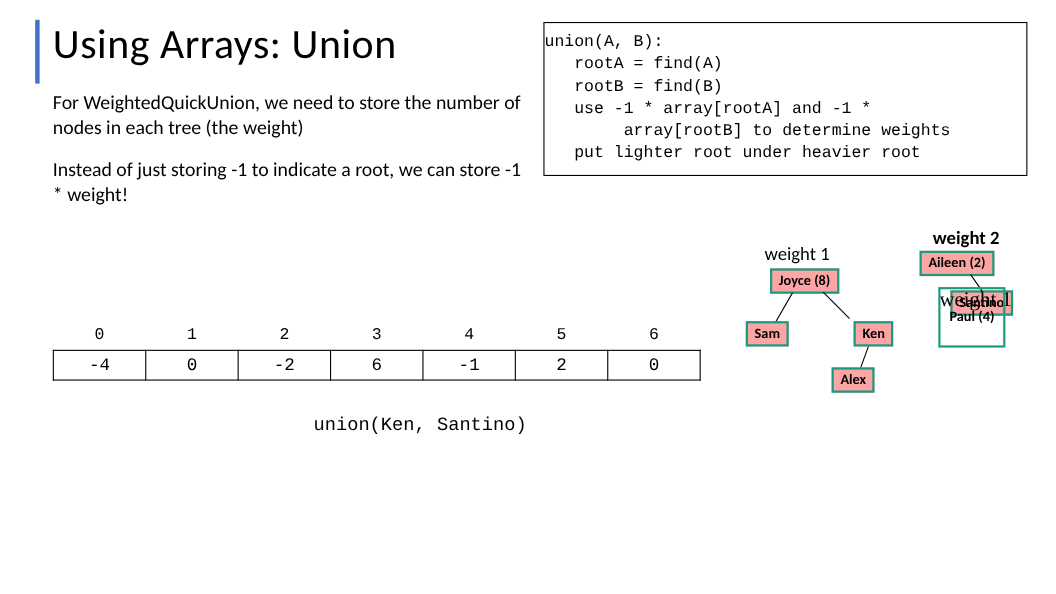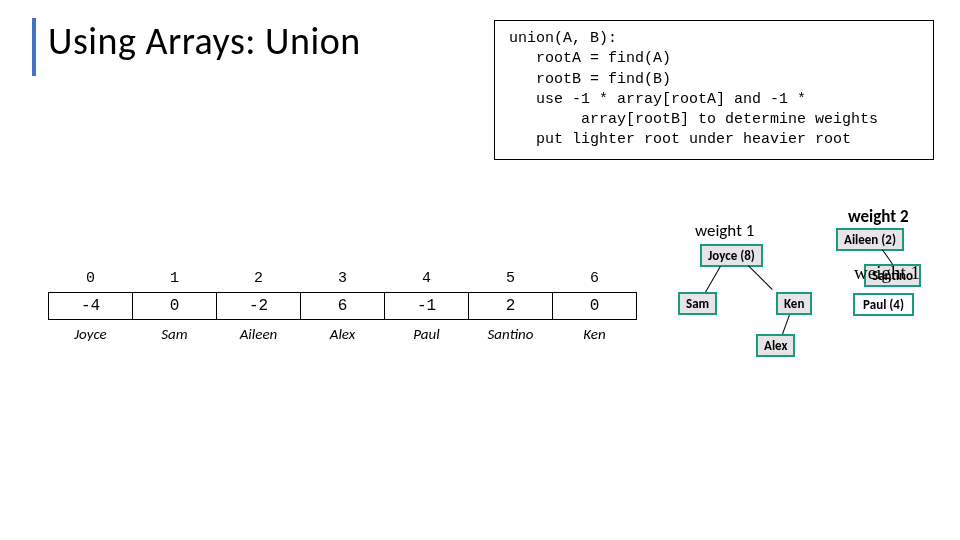--- a/index.html
+++ b/index.html
@@ -1,40 +1,42 @@
 <!DOCTYPE html>
 <html><head>
 <meta charset="utf-8">
 <style>
   * { box-sizing: border-box; margin: 0; padding: 0; }
   html, body { width: 960px; height: 540px; font-family: "Segoe UI", Calibri, Arial, sans-serif; background: #fff; color: #000; }
   .slide { position: relative; width: 960px; height: 384px; padding: 18px 30px 20px 48px; }
   .accent-bar { position: absolute; left: 32px; top: 18px; width: 4px; height: 58px; background: #4472c4; }
   .title { font-size: 38px; font-weight: 400; letter-spacing: 0.5px; margin-bottom: 18px; }
   .body-text { font-size: 18px; line-height: 1.25; max-width: 430px; margin-bottom: 16px; }
-  .code-box { position: absolute; top: 20px; right: 26px; width: 440px; border: 1.5px solid #000; padding: 8px 14px; font-family: "Consolas", "Courier New", monospace; font-size: 15px; line-height: 1.35; white-space: pre; }
+  .code-box { position: absolute; top: 20px; right: 26px; width: 440px; border: 1.5px solid #000; padding: 8px 0; font-family: "Consolas", "Courier New", monospace; font-size: 15px; line-height: 1.35; white-space: pre; }
   .tree-area { position: absolute; top: 228px; right: 30px; width: 330px; height: 190px; }
-  .node { position: absolute; border: 2px solid #1a9b7e; background: #e5e5e5; padding: 2px 6px; font-size: 13px; font-weight: 600; white-space: nowrap; text-align: center; }
+  .node { position: absolute; border: 2px solid #1a9b7e; background: #fca5a5; padding: 2px 6px; font-size: 13px; font-weight: 600; white-space: nowrap; text-align: center; }
   .wlabel { position: absolute; font-size: 17px; }
   .edge { position: absolute; border-left: 1.5px solid #000; transform-origin: top left; }
   .union-call { position: absolute; left: 285px; top: 378px; font-family: "Consolas","Courier New",monospace; font-size: 17px; }
   .table-wrap { position: absolute; left: 48px; bottom: 38px; }
   table { border-collapse: collapse; }
   td { border: 1px solid #000; width: 84px; height: 27px; text-align: center; font-family: "Consolas","Courier New",monospace; font-size: 16px; }
   tr.idx td { border: none; font-size: 15px; }
   tr.names td { border: none; font-style: italic; font-family: "Segoe UI", Calibri, Arial, sans-serif; font-size: 15px; padding-top: 2px; }
   .weight1 { position: absolute; right: 40px; bottom: 100px; font-size: 19px; font-family: Liberation Serif, serif; }
-  .paul-node { position: absolute; right: 46px; bottom: 68px; border: 2px solid #1a9b7e; padding: 2px 8px; font-size: 13px; font-weight: 600; }
+  .paul-node { position: absolute; right: 46px; bottom: 68px; border: 2px solid #1a9b7e; padding: 18px 8px; font-size: 13px; font-weight: 600; }
 </style>
 </head>
 <body>
 
 <div class="slide">
   <div class="accent-bar"></div>
   <h1 class="title">Using Arrays: Union</h1>
+  <p class="body-text">For WeightedQuickUnion, we need to store the number of nodes in each tree (the weight)</p>
+  <p class="body-text">Instead of just storing -1 to indicate a root, we can store -1 * weight!</p>
 
   <div class="code-box">union(A, B):
    rootA = find(A)
    rootB = find(B)
    use -1 * array[rootA] and -1 *
         array[rootB] to determine weights
    put lighter root under heavier root</div>
 
   <div class="tree-area">
     <div class="wlabel" style="left:95px; top:-8px;">weight 1</div>
@@ -47,20 +49,21 @@
     <div class="edge" style="left:120px; top:38px; height:34px; transform:rotate(30deg);"></div>
     <div class="edge" style="left:148px; top:38px; height:34px; transform:rotate(-45deg);"></div>
     <div class="edge" style="left:190px; top:84px; height:28px; transform:rotate(20deg);"></div>
     <div class="edge" style="left:282px; top:22px; height:18px; transform:rotate(-35deg);"></div>
 
     <div class="node" style="left:78px; top:64px;">Sam</div>
     <div class="node" style="left:176px; top:64px;">Ken</div>
     <div class="node" style="left:156px; top:106px;">Alex</div>
   </div>
 
+  <div class="union-call">union(Ken, Santino)</div>
 
   <div class="table-wrap">
     <table>
       <tbody>
           <tr class="idx">
         <td>0</td>
         <td>1</td>
         <td>2</td>
         <td>3</td>
         <td>4</td>
@@ -69,28 +72,19 @@
       </tr>
       <tr>
         <td>-4</td>
         <td>0</td>
         <td>-2</td>
         <td>6</td>
         <td>-1</td>
         <td>2</td>
         <td>0</td>
       </tr>
-      <tr class="names">
-        <td>Joyce</td>
-        <td>Sam</td>
-        <td>Aileen</td>
-        <td>Alex</td>
-        <td>Paul</td>
-        <td>Santino</td>
-        <td>Ken</td>
-      </tr>
     </tbody>
       </table>
   </div>
 
   <div class="weight1">weight 1</div>
   <div class="paul-node">Paul (4)</div>
 </div>
 
 </body></html>

